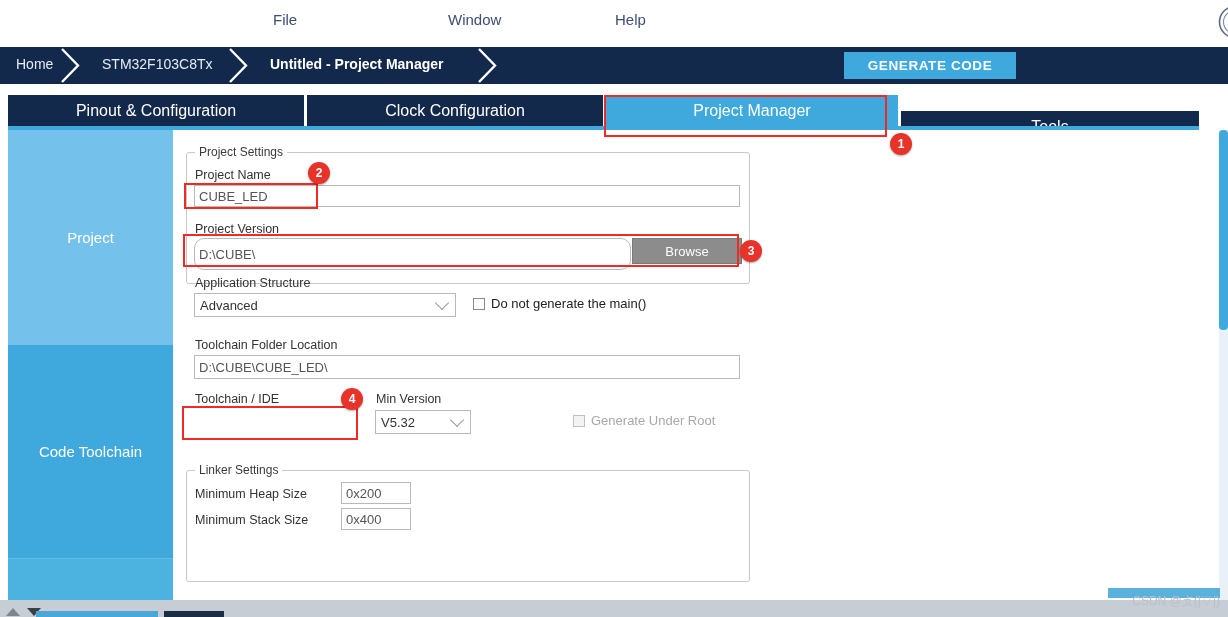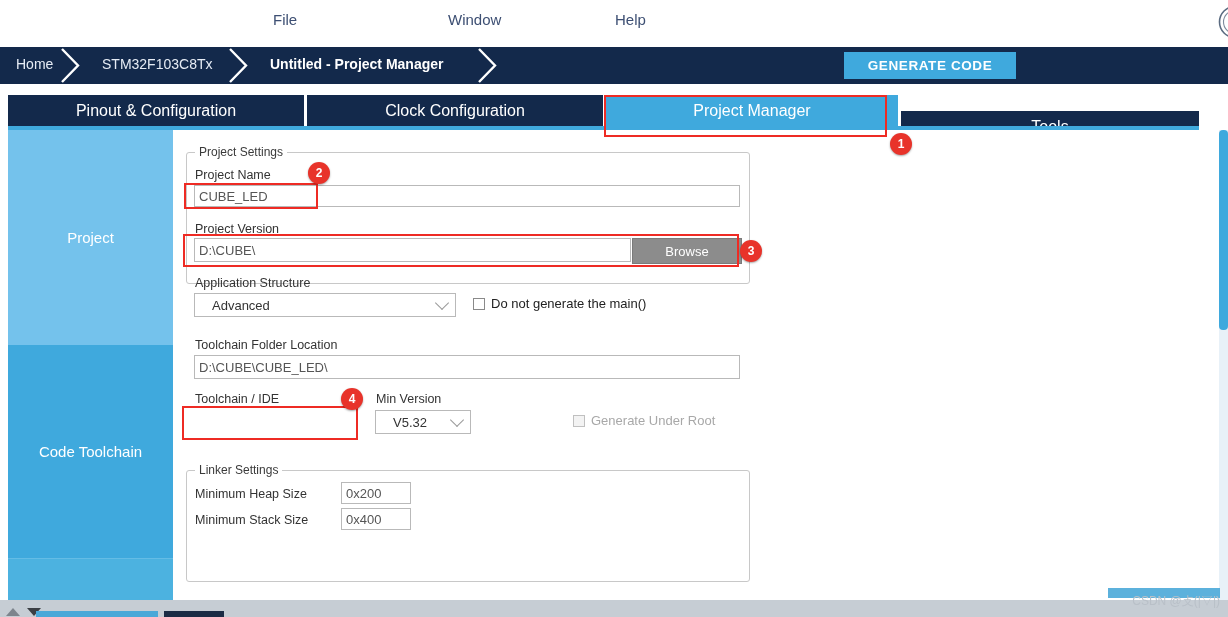--- a/index.html
+++ b/index.html
@@ -137,21 +137,21 @@
     border:1px solid #b9b9b9;background:#ffffff;
     font-size:13px;color:#555555;
     font-family:"Liberation Sans", sans-serif;
     padding:0 4px;box-sizing:border-box;
     height:22px;line-height:20px;
   }
   .selectbox{
     position:absolute;height:24px;
     border:1px solid #b9b9b9;background:#ffffff;
     font-size:13px;color:#333333;box-sizing:border-box;
-    display:flex;align-items:center;padding-left:17px;cursor:pointer;
+    display:flex;align-items:center;padding-left:5px;cursor:pointer;
   }
   .selectbox .caret{
     position:absolute;right:8px;top:7px;width:0;height:0;
     border-left:5px solid transparent;border-right:5px solid transparent;
     border-top:6px solid #888888;
   }
   .selectbox .caret.thin{
     border:none;width:9px;height:9px;
     border-left:1.6px solid #9a9a9a;border-bottom:1.6px solid #9a9a9a;
     transform:rotate(-45deg);top:4px;
@@ -282,21 +282,21 @@
   <div class="content">
 
     <div class="group" id="projsettings">
       <div class="group-title">Project Settings</div>
     </div>
 
     <div class="fld-label" style="left:22px;top:38px;">Project Name</div>
     <input class="txtinput" style="left: 21px; top: 55px; width: 546px;" value="CUBE_LED">
 
     <div class="fld-label" style="left:22px;top:92px;">Project Version</div>
-    <input class="txtinput" style="left: 21px; top: 108px; width: 437px; height: 24px;" value="D:\CUBE\">
+    <input class="txtinput" style="left: 21px; top: 108px; width: 437px; height: 32px; border-radius: 10px;" value="D:\CUBE\">
     <div class="btn-browse" style="left:459px;top:108px;width:108px;">Browse</div>
 
     <div class="fld-label" style="left:22px;top:146px;">Application Structure</div>
     <div class="selectbox" style="left:21px;top:163px;width:262px;">
       <span>Advanced</span>
       <span class="caret thin"></span>
     </div>
     <div class="chk-row" style="left:300px;top:166px;">
       <span class="chkbox"></span>
       <span class="chk-label">Do not generate the main()</span>

